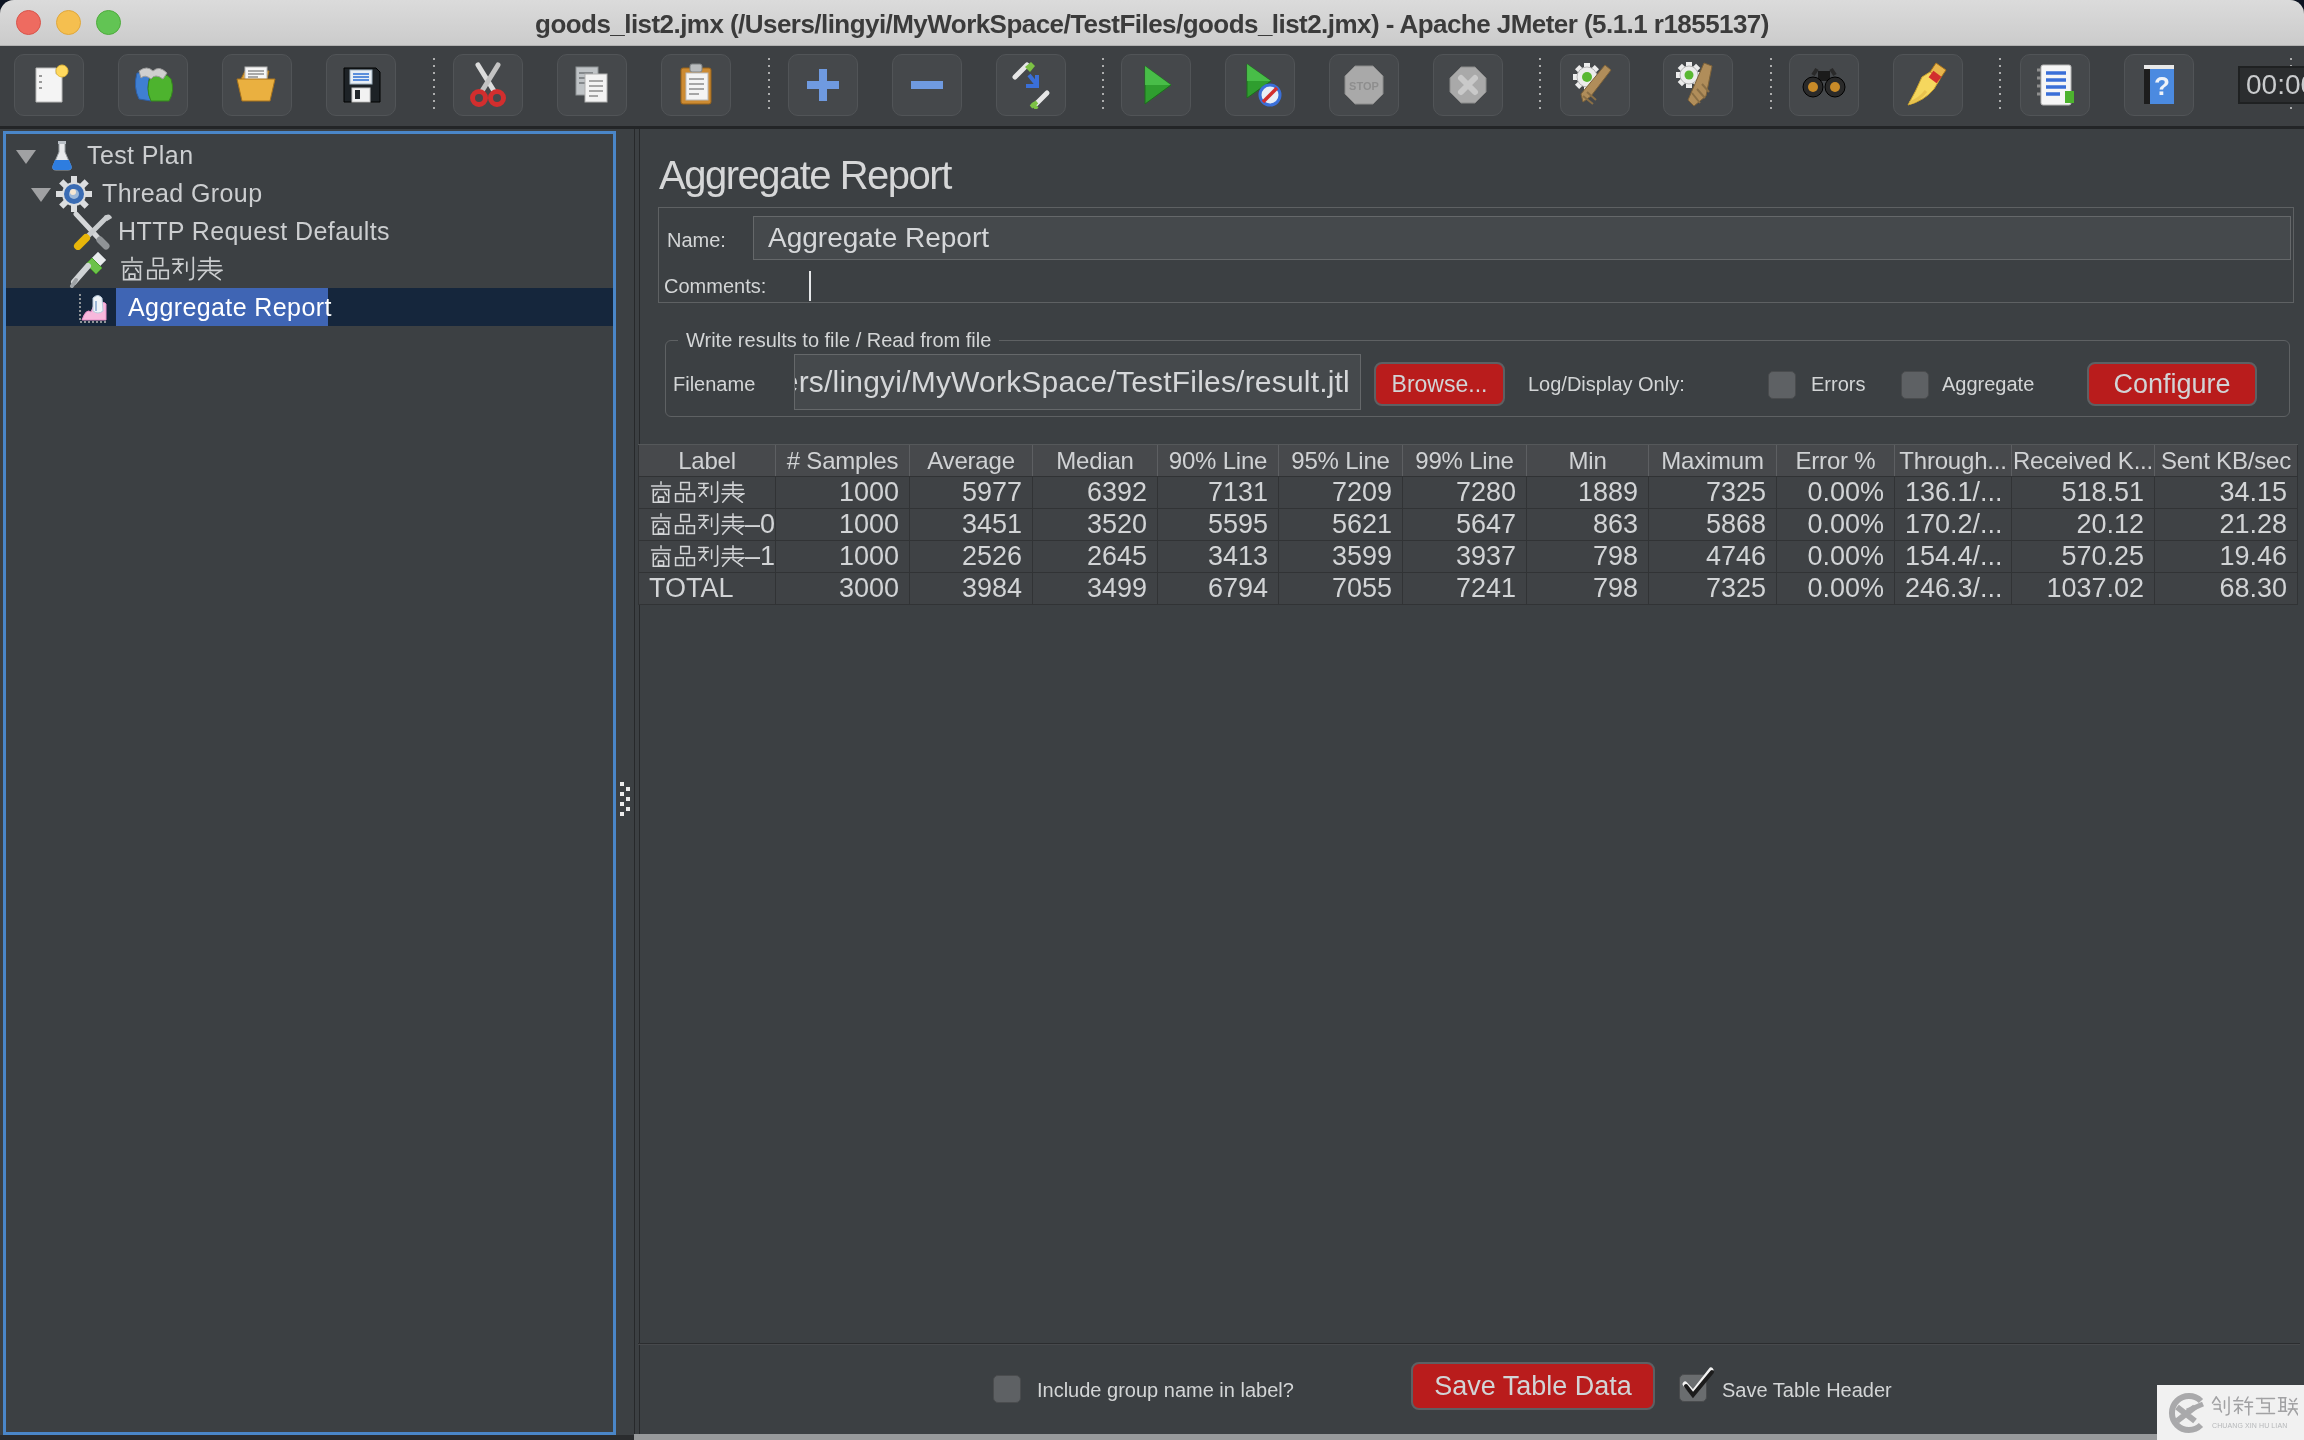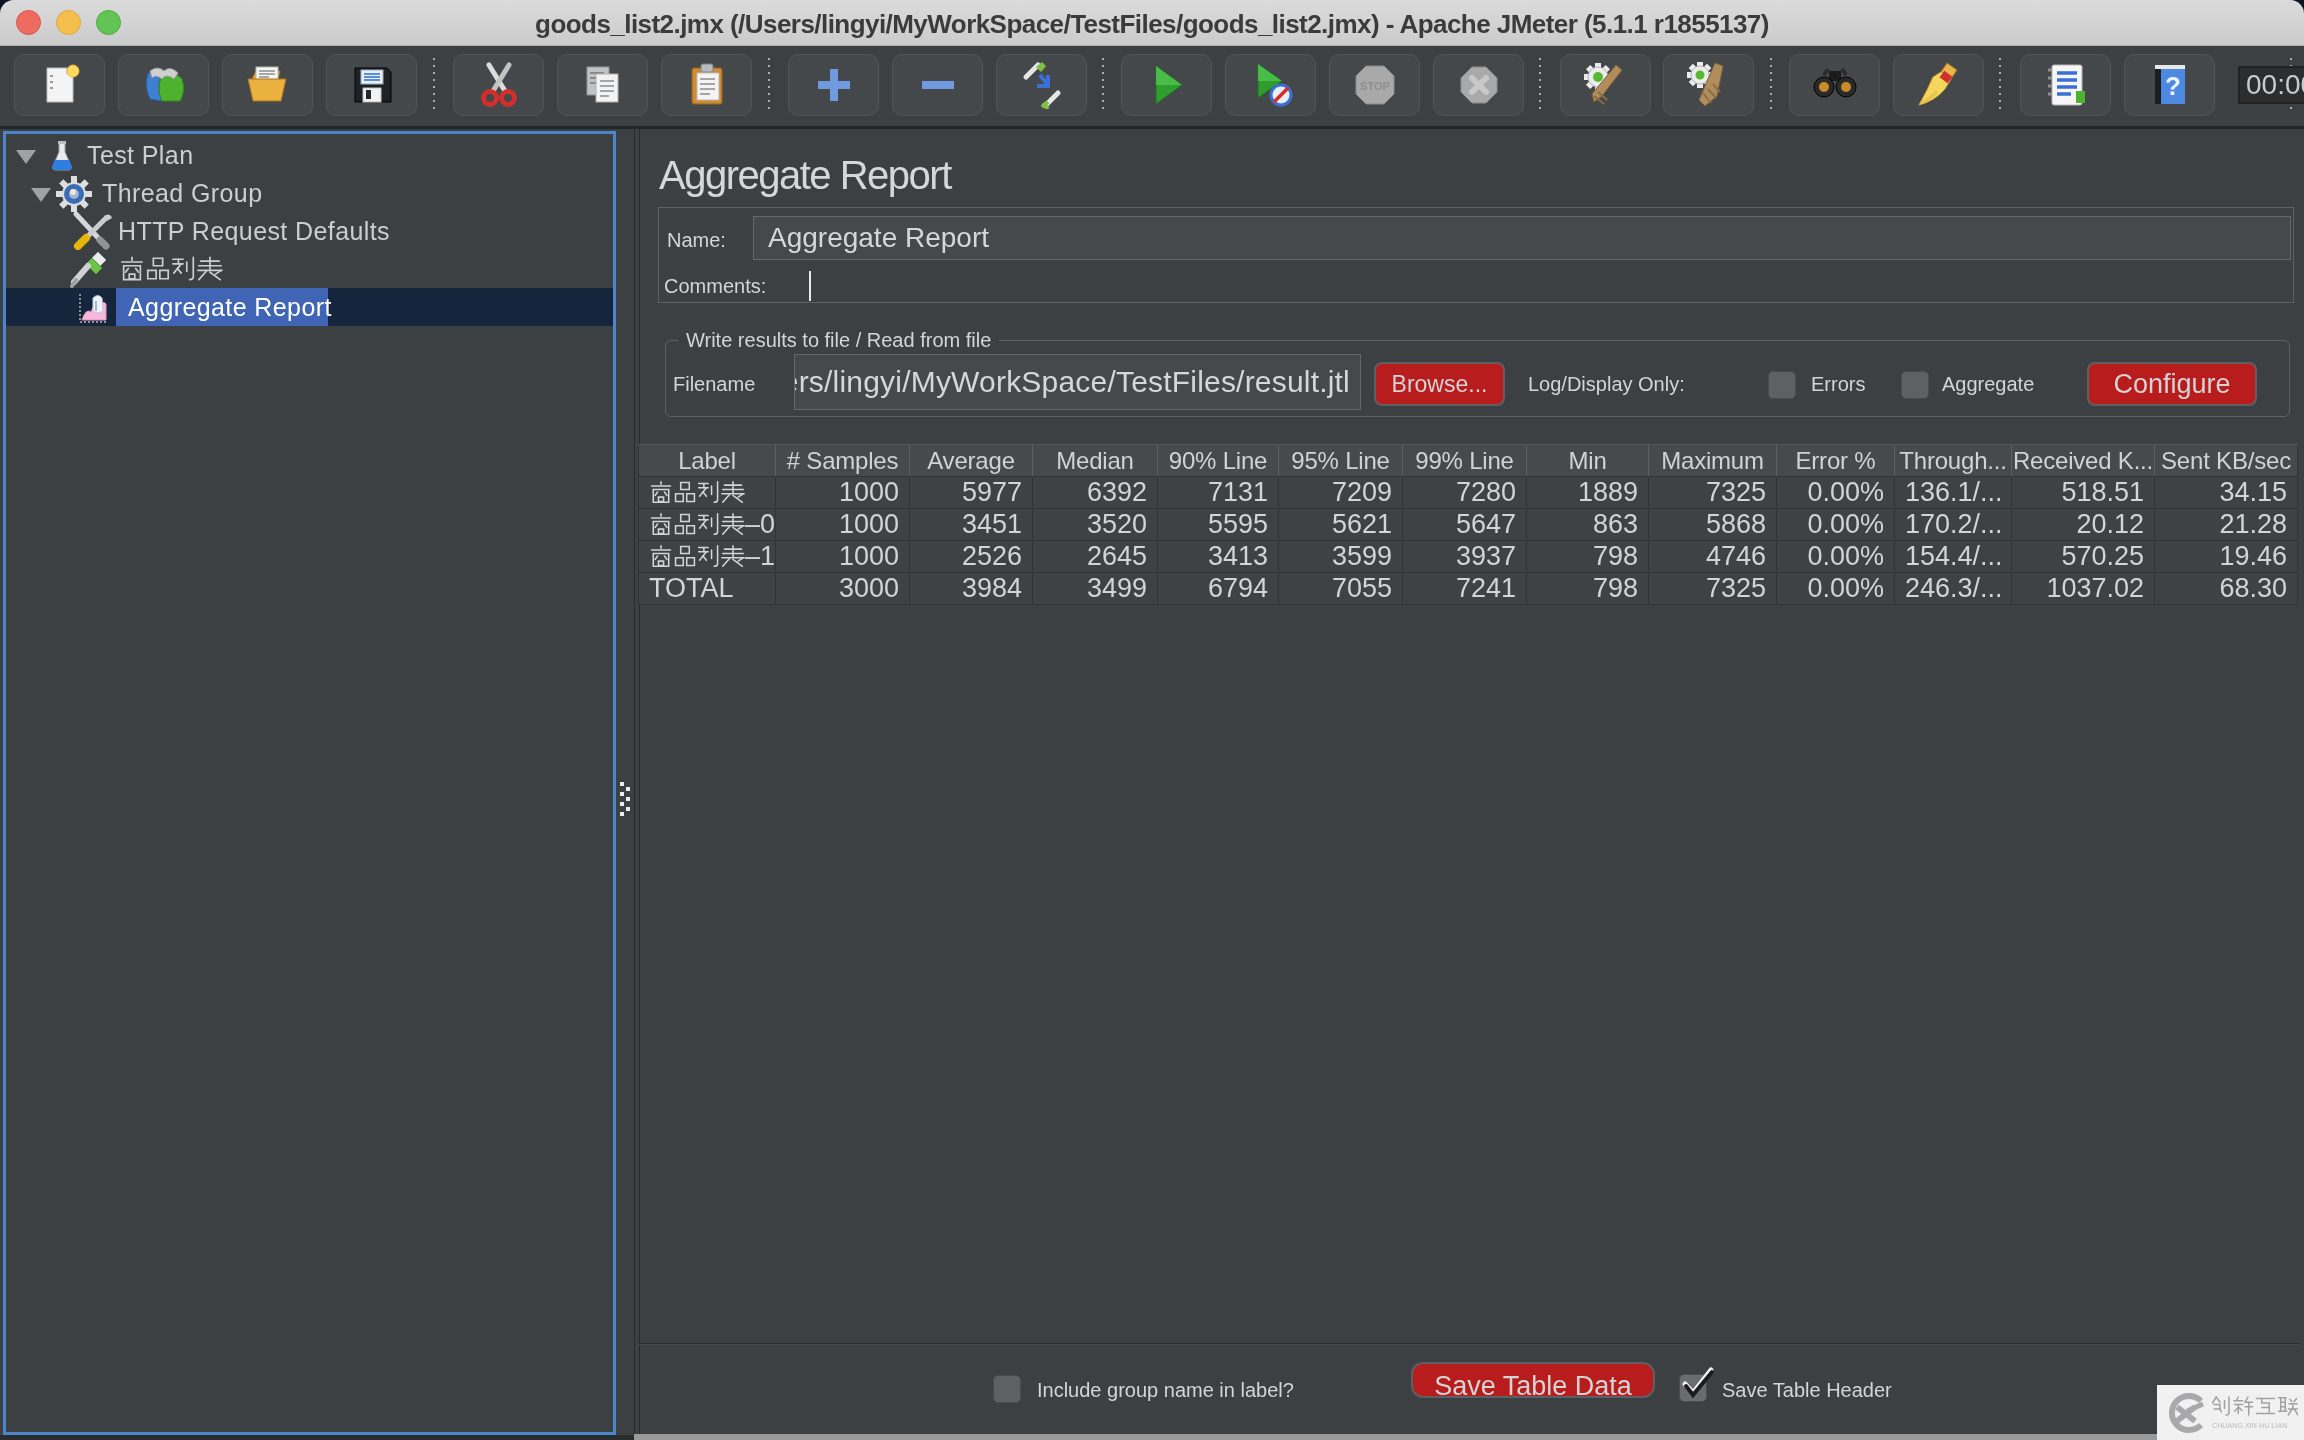--- a/index.html
+++ b/index.html
@@ -8,21 +8,21 @@
   .abs{position:absolute;}
   .win{position:absolute;left:0;top:0;width:2304px;height:1440px;
        border-radius:14px 14px 0 0;overflow:hidden;background:#3c4043;}
   .titlebar{position:absolute;left:0;top:0;width:2304px;height:46px;
        background:linear-gradient(#dbdbdb,#cbcbcb);box-shadow:inset 0 -1px 0 #b2b2b2;}
   .title-text{position:absolute;left:0;top:0;width:2304px;height:46px;
        text-align:center;line-height:48px;font-size:26px;font-weight:bold;
        color:#3b3b3b;letter-spacing:-0.55px;}
   .tl{position:absolute;top:10px;width:23px;height:23px;border-radius:50%;}
   .toolbar{position:absolute;left:0;top:46px;width:2304px;height:80px;background:#3d4043;}
-  .tbtn{position:absolute;top:8px;width:91px;height:62px;border-radius:10px;
+  .tbtn{position:absolute;top:8px;width:70px;height:62px;border-radius:10px;
         background:#45484b;border:1px solid #515457;box-sizing:border-box;}
   .tbtn svg{position:absolute;left:50%;top:50%;transform:translate(-50%,-50%);}
   .tsep{position:absolute;top:12px;width:2px;height:56px;
         background-image:repeating-linear-gradient(#c8c8c8 0 2px, transparent 2px 7px);opacity:.8;}
   .tb-border{position:absolute;left:0;top:126px;width:2304px;height:3px;background:#232527;}
   .main{position:absolute;left:0;top:129px;width:2304px;height:1311px;background:#3c4043;}
   .treewrap{position:absolute;left:3px;top:2px;width:613px;height:1304px;
         border:3px solid #4a86c8;box-sizing:border-box;background:#3c4043;overflow:hidden;}
   .trow{position:absolute;left:0;width:100%;height:38px;}
   .trow .txt{position:absolute;top:0;height:38px;line-height:39px;font-size:25px;letter-spacing:0.4px;color:#ccced0;white-space:nowrap;}
@@ -532,21 +532,21 @@
               <td class="num">246.3/...</td>
               <td class="num">1037.02</td>
               <td class="num">68.30</td>
             </tr>
       </tbody>
         </table>
       <div class="abs" style="left:4px;top:1214px;width:1662px;height:1px;background:#2b2d2f;"></div>
       <div class="abs" style="left:4px;top:1215px;width:1662px;height:1px;background:#47494c;"></div>
       <div class="cb" style="left:359px;top:1246px;"></div>
       <div class="abs lbl" style="left:403px;top:1244px;height:34px;line-height:34px;">Include group name in label?</div>
-      <div class="btn" style="left:777px;top:1233px;width:244px;height:36px;font-size:27px;line-height:44px;border-radius:12px;">Save Table Data</div>
+      <div class="btn" style="left:777px;top:1233px;width:244px;height:48px;font-size:27px;line-height:44px;">Save Table Data</div>
       <div class="cb" style="left:1045px;top:1245px;background:#6a6d6f;"></div>
       <svg class="abs" style="left:1041px;top:1233px;" width="42" height="42" viewBox="0 0 42 42">
         <path d="M10 22 l8 9 L36 8" fill="none" stroke="#f2f2f2" stroke-width="5" stroke-linecap="round"></path>
         <path d="M11 24 l7 9 L37 10" fill="none" stroke="#1c1c1c" stroke-width="4" stroke-linecap="round"></path>
         </svg>
       <div class="abs lbl" style="left:1088px;top:1244px;height:34px;line-height:34px;">Save Table Header</div>
     </div>
   </div>
 
   <div class="abs" style="left:0;top:1435px;width:634px;height:5px;background:#2a2c2e;"></div>

